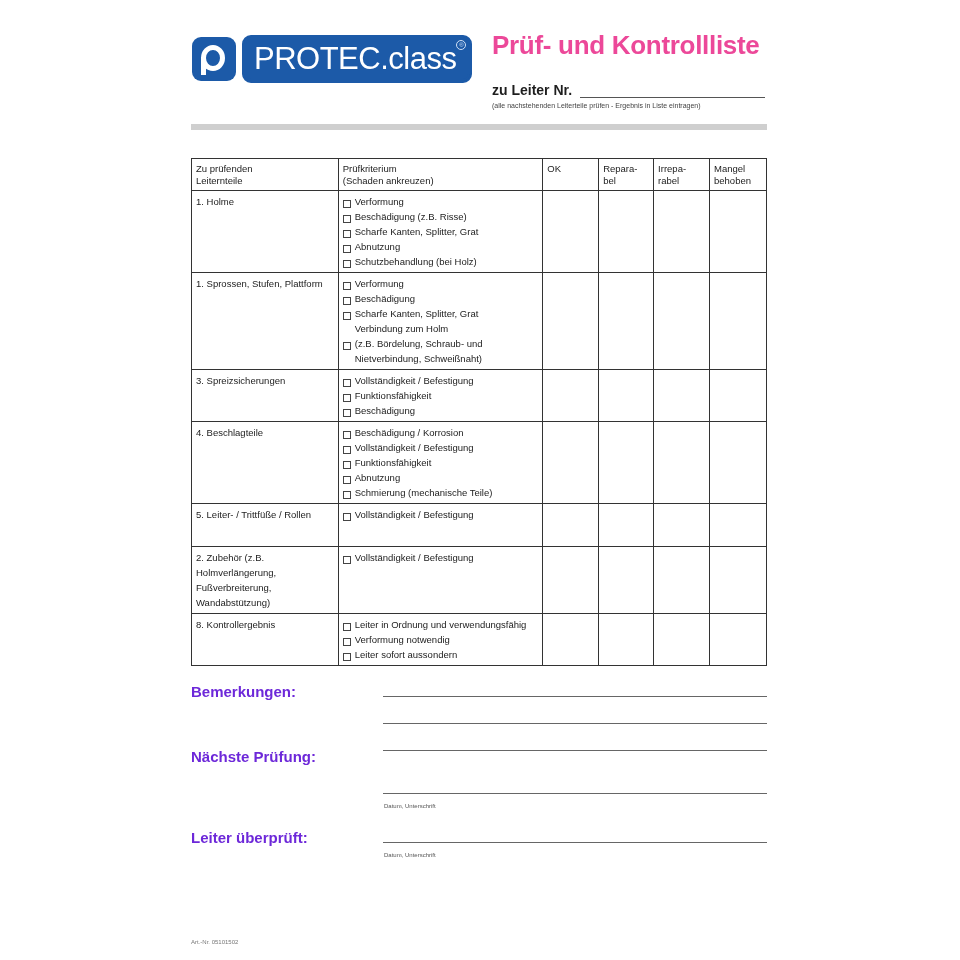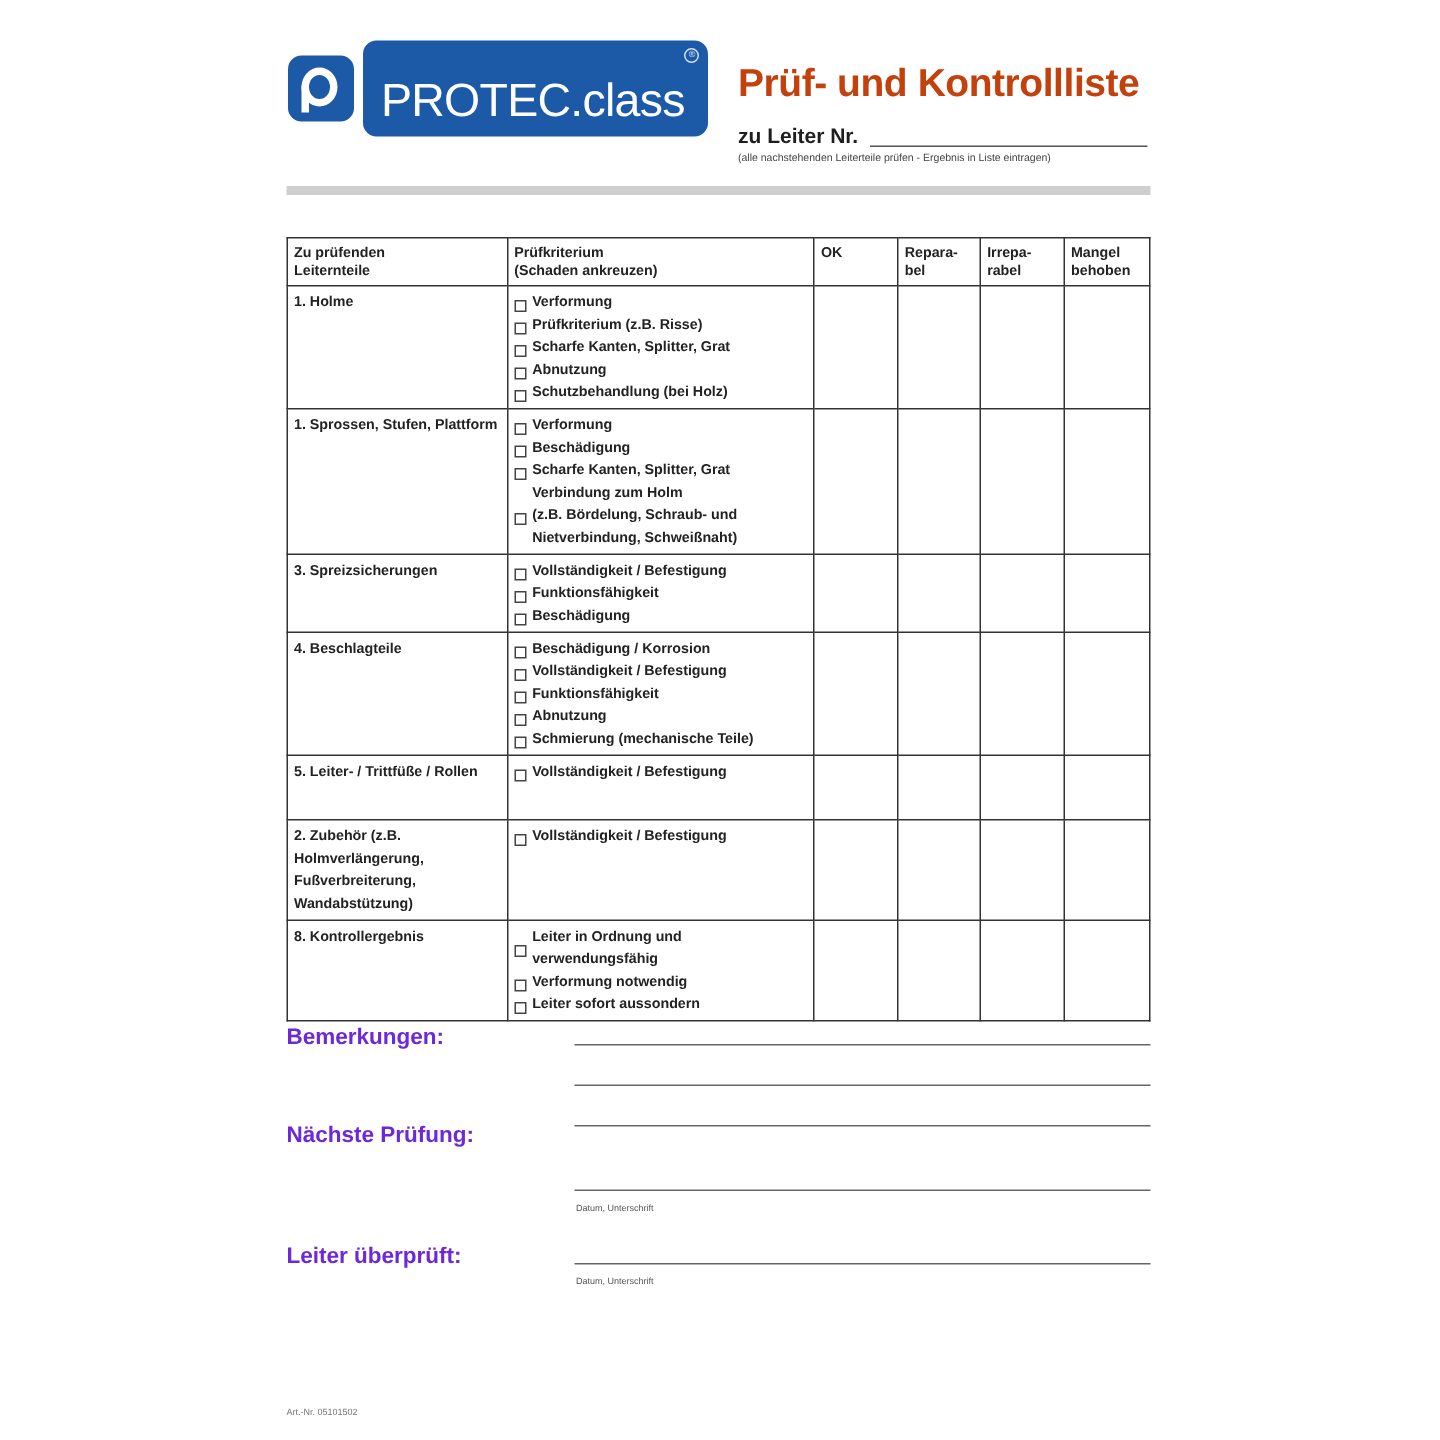--- a/index.html
+++ b/index.html
@@ -14,49 +14,48 @@
       width: 44px; height: 44px; background: #1c5aa8; border-radius: 9px; position: relative;
     }
     .logo-mark .ring {
       position: absolute; left: 9px; top: 8px; width: 24px; height: 26px; border: 5px solid #fff;
       border-radius: 50% 50% 50% 50%; box-sizing: border-box;
     }
     .logo-mark .stem {
       position: absolute; left: 9px; top: 20px; width: 5px; height: 18px; background: #fff;
     }
     .logo-word {
-      margin-left: 6px; height: 44px; background: #1c5aa8; border-radius: 9px; padding: 16px 14px 0 10px;
+      margin-left: 6px; height: 44px; background: #1c5aa8; border-radius: 9px; padding: 0 14px 0 10px;
       display: flex; align-items: center; position: relative; border: 2px solid #1c5aa8;
       box-shadow: inset 0 0 0 2px #1c5aa8;
     }
     .logo-word span { color: #fff; font-size: 31px; letter-spacing: -0.5px; font-family: "Liberation Sans", sans-serif; }
     .logo-word .reg {
       position: absolute; right: 4px; top: 3px; width: 8px; height: 8px; border-radius: 50%;
       border: 1px solid #cfe0f5; font-size: 6px; color: #cfe0f5; line-height: 8px; text-align: center;
     }
     .doc-title {
-      position: absolute; left: 492px; top: 30px; font-size: 26px; font-weight: bold; color: #c2410c;
+      position: absolute; left: 492px; top: 30px; font-size: 26px; font-weight: bold; color: #ec4899;
       letter-spacing: -0.3px;
-      margin-top: 10px;
     }
     .ladder-no {
       position: absolute; left: 492px; top: 82px; font-size: 14px; font-weight: bold; color: #1e1e1e;
       display: flex; align-items: flex-end;
     }
     .ladder-no .line { width: 185px; border-bottom: 1.5px solid #555; margin-left: 8px; height: 10px; }
     .subnote { position: absolute; left: 492px; top: 102px; font-size: 7px; color: #444; }
     .divider {
       position: absolute; left: 191px; top: 124px; width: 576px; height: 6px; background: #cfcfcf;
     }
     table.check {
       position: absolute; left: 191px; top: 158px; width: 576px; border-collapse: collapse;
       font-size: 9.5px; color: #222;
     }
     table.check td, table.check th {
-      border: 1.3px solid #333; vertical-align: top; text-align: left; padding: 3px 4px; font-weight: bold;
+      border: 1.3px solid #333; vertical-align: top; text-align: left; padding: 3px 4px; font-weight: normal;
       line-height: 15px;
     }
     table.check th { line-height: 12px; padding-top: 4px; }
     .crit-item { display: flex; align-items: center; }
     .box {
       display: inline-block; width: 6px; height: 6px; border: 0.8px solid #444; margin: 4px 4px 0 0; flex-shrink: 0;
     }
     .crit-text { white-space: pre-line; }
     .foot-label {
       position: absolute; left: 191px; font-size: 15px; font-weight: bold; color: #6d28d9;
@@ -118,21 +117,21 @@
   <tbody id="rows">
       <tr style="height: 79px;">
         <td>1. Holme</td>
         <td>
           <div class="crit-item">
             <span class="box"></span>
             <span class="crit-text">Verformung</span>
           </div>
           <div class="crit-item">
             <span class="box"></span>
-            <span class="crit-text">Prüfkriterium (z.B. Risse)</span>
+            <span class="crit-text">Beschädigung (z.B. Risse)</span>
           </div>
           <div class="crit-item">
             <span class="box"></span>
             <span class="crit-text">Scharfe Kanten, Splitter, Grat</span>
           </div>
           <div class="crit-item">
             <span class="box"></span>
             <span class="crit-text">Abnutzung</span>
           </div>
           <div class="crit-item">

